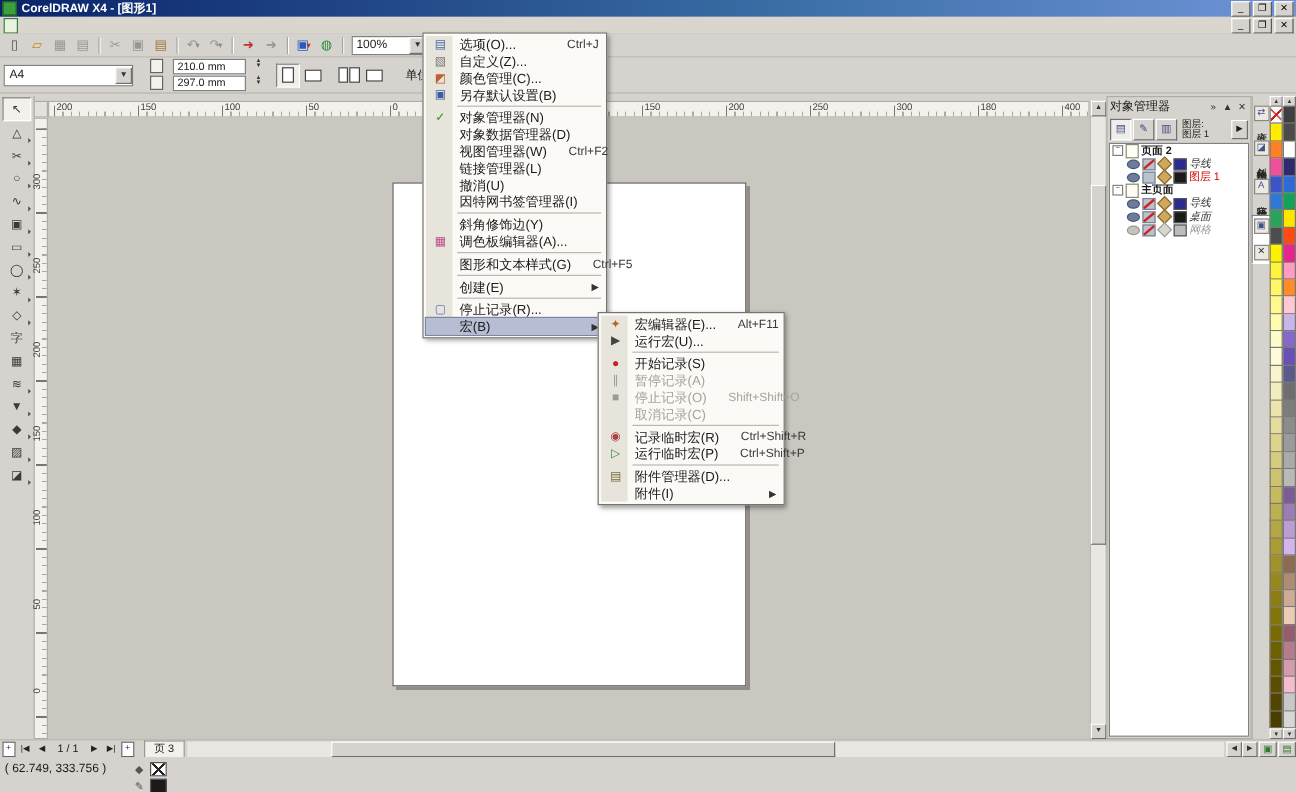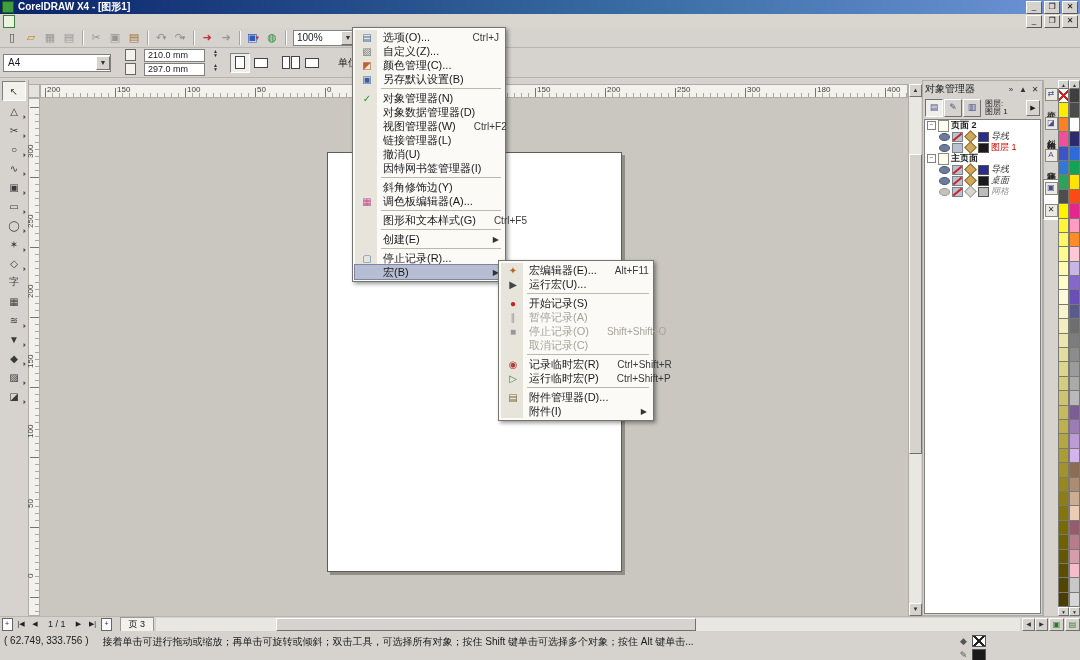--- a/index.html
+++ b/index.html
@@ -568,21 +568,20 @@
       <div class="hthumb"></div>
     </div>
     <div class="hsb">◀</div>
     <div class="hsb">▶</div>
     <div class="navbtn">▣</div>
     <div class="navbtn">▤</div>
   </div>
 
   <div class="abs statusbar">
     <div class="coords">( 62.749, 333.756 )</div>
-    <div class="hint">接着单击可进行拖动或缩放；再单击可旋转或倾斜；双击工具，可选择所有对象；按住 Shift 键单击可选择多个对象；按住 Alt 键单击...</div>
     <div class="fillout">
       <div class="fo-row">
         <span class="fo-ic">◆</span>
         <div class="fo-sw none"></div>
       </div>
       <div class="fo-row">
         <span class="fo-ic">✎</span>
         <div class="fo-sw"></div>
       </div>
     </div>

